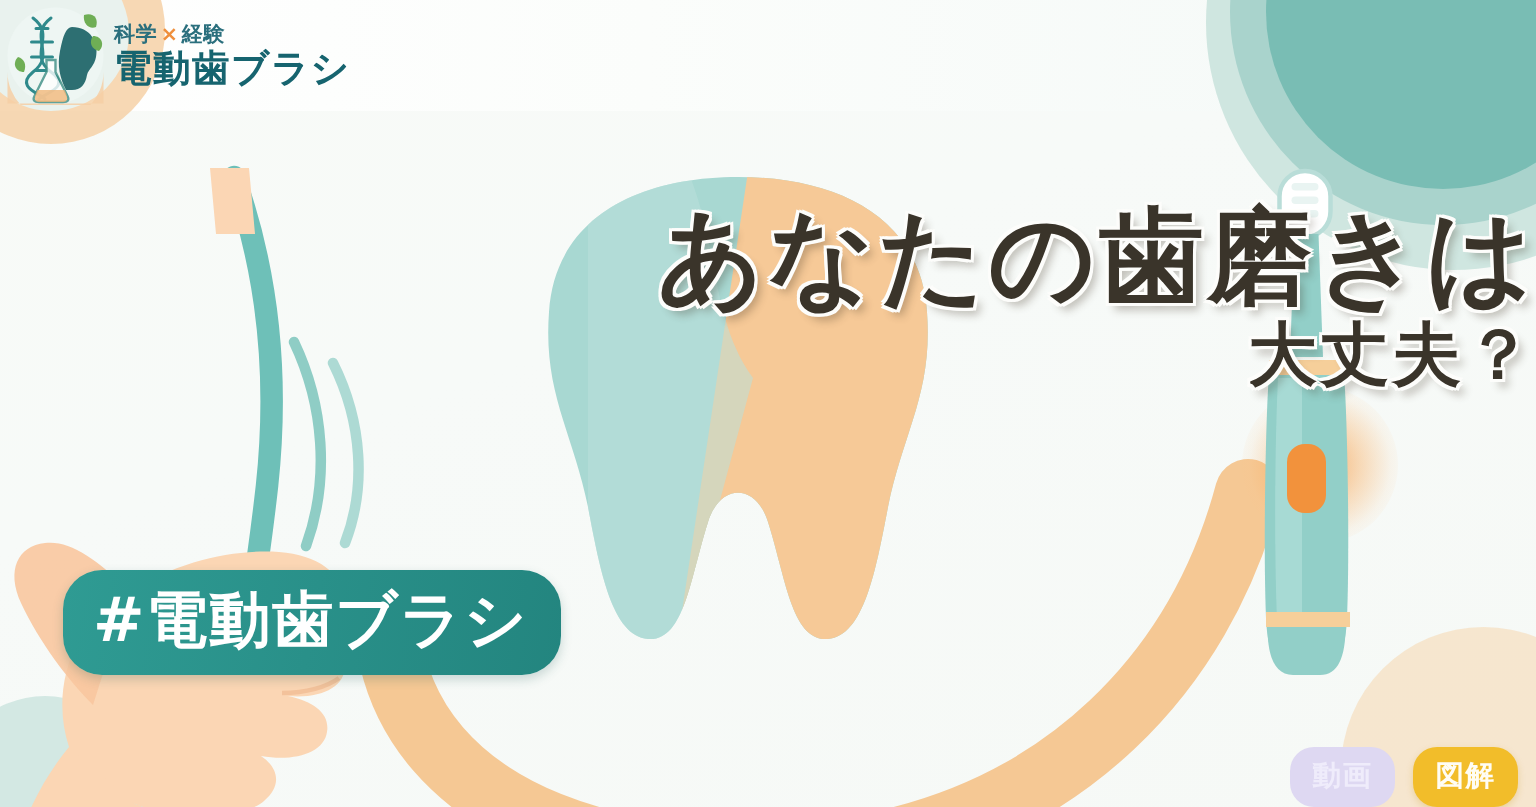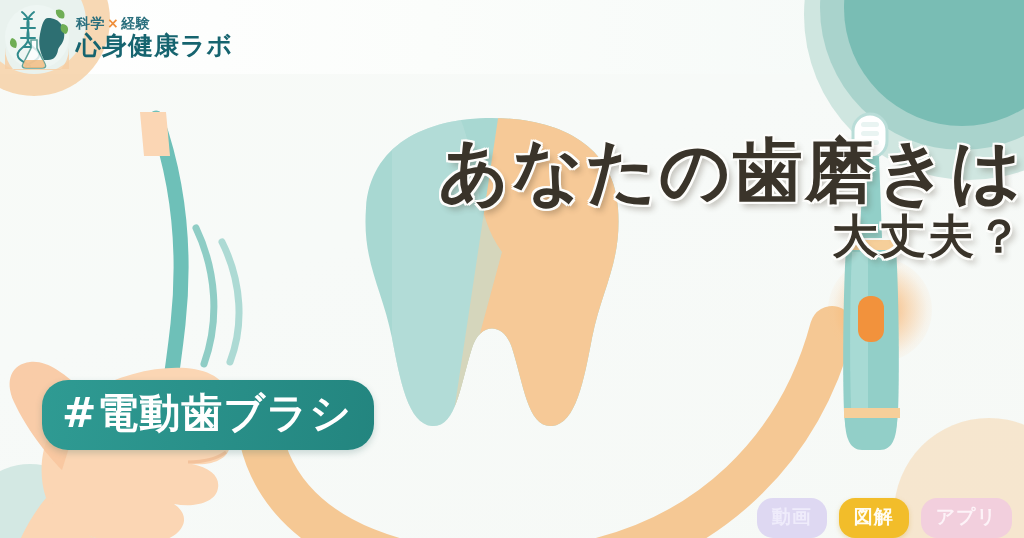--- a/index.html
+++ b/index.html
@@ -260,32 +260,31 @@
           <path d="M52 6 C 58 4, 62 8, 60 14 C 56 16, 51 12, 52 6 Z"></path>
           <path d="M58 20 C 64 20, 66 26, 62 30 C 57 29, 55 24, 58 20 Z"></path>
           <path d="M8 34 C 4 38, 6 44, 12 44 C 14 39, 12 35, 8 34 Z"></path>
         </g>
       </svg>
     </div>
     <div class="logo-text">
       <div class="logo-kicker">
         <span>科学</span><span class="x">×</span><span>経験</span>
       </div>
-      <div class="logo-title">心身健康ラボ</div>
+      <div class="logo-title">電動歯ブラシ</div>
     </div>
   </div>
 
   <div class="headline">
     <span class="hl">あなたの歯磨きは</span>
     <span class="hl hl2">大丈夫？</span>
   </div>
 
   <div class="tags">
     <div><span class="tag">#電動歯ブラシ</span></div>
   </div>
 
   <div class="badges">
     <span class="badge badge-video">動画</span>
     <span class="badge badge-figure">図解</span>
-    <span class="badge badge-app">アプリ</span>
   </div>
 
 </div>
 
 </body></html>

